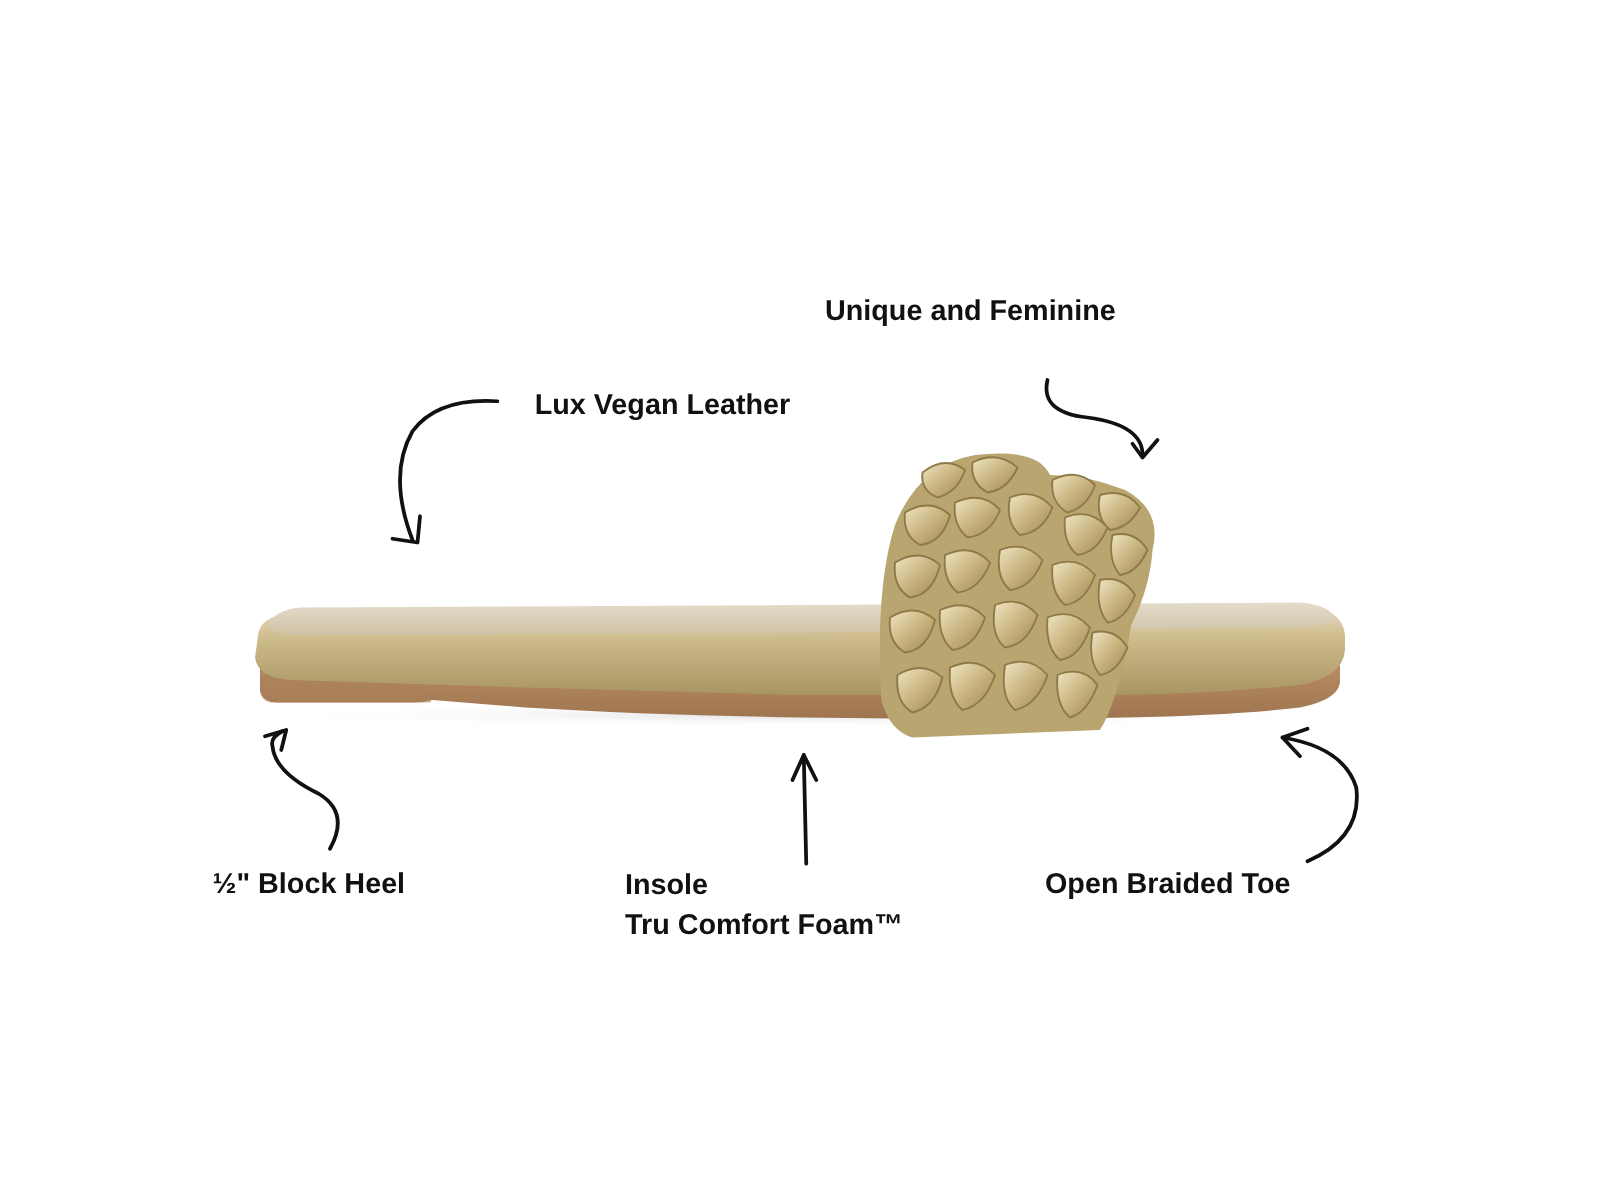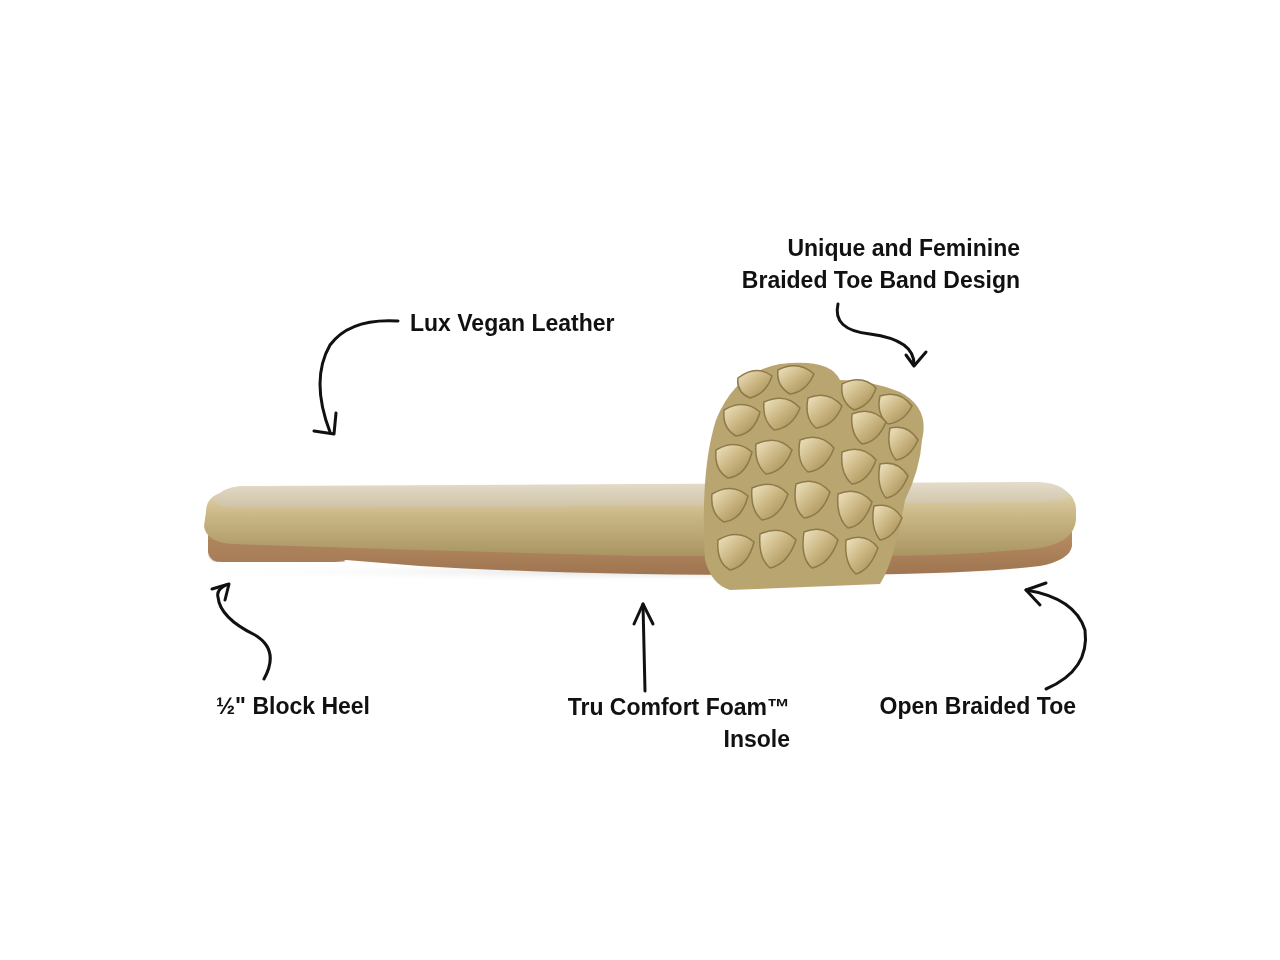--- a/index.html
+++ b/index.html
@@ -1,17 +1,17 @@
 <!DOCTYPE html>
 <html><head>
 <meta charset="utf-8">
 <style>
   html, body { margin:0; padding:0; }
   body { width:1280px; height:960px; background:#ffffff; position:relative; overflow:hidden; font-family:"Liberation Sans", sans-serif; }
-  .label { position:absolute; color:#111111; font-weight:bold; font-size:23px; line-height:32px; text-align:right; white-space:nowrap; }
+  .label { position:absolute; color:#111111; font-weight:bold; font-size:23px; line-height:32px; text-align:left; white-space:nowrap; }
   svg.layer { position:absolute; left:0; top:0; }
 </style>
 </head>
 <body>
 
 <svg class="layer" width="1280" height="960" viewBox="0 0 1280 960">
   <defs>
     <linearGradient id="bedGrad" x1="0" y1="0" x2="0" y2="1">
       <stop offset="0" stop-color="#e4dccb"></stop>
       <stop offset="1" stop-color="#cfc3a6"></stop>
@@ -107,25 +107,24 @@
 
     <g>
       <path d="M1046,689 Q1090,670 1085,630 Q1075,598 1026,590"></path>
       <path d="M1046,583 L1026,590 L1040,605"></path>
     </g>
   </g>
 </svg>
 
 <div class="label" style="left:660px; top:232px; width:360px;">
   <div>Unique and Feminine</div>
-  <div>Braided Toe Band Design</div>
 </div>
 
-<div class="label" style="left:410px; top:307px; width:240px; text-align:left;">Lux Vegan Leather</div>
+<div class="label" style="left:410px; top:307px; width:240px; text-align:center;">Lux Vegan Leather</div>
 
 <div class="label" style="left:170px; top:690px; width:200px;">½" Block Heel</div>
 
 <div class="label" style="left:500px; top:691px; width:290px;">
+  <div>Insole</div>
   <div>Tru Comfort Foam™</div>
-  <div>Insole</div>
 </div>
 
 <div class="label" style="left:836px; top:690px; width:240px;">Open Braided Toe</div>
 
 </body></html>

